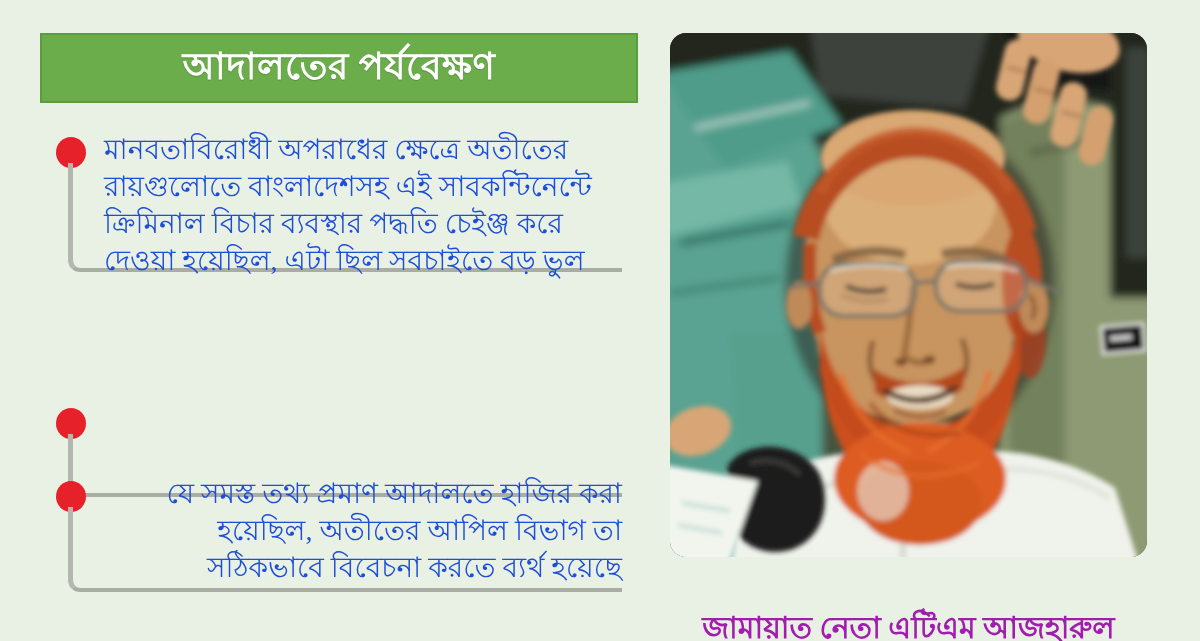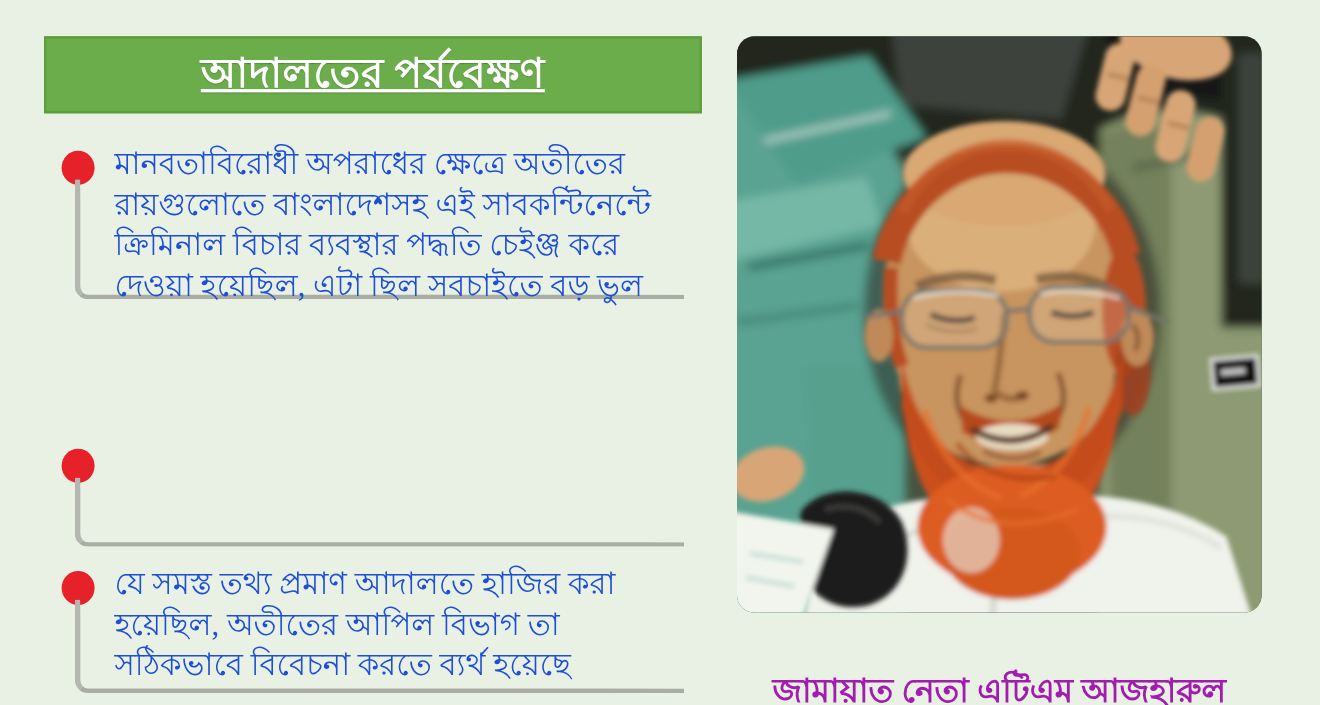--- a/index.html
+++ b/index.html
@@ -11,41 +11,40 @@
   }
   .canvas{position:absolute;inset:0;}
 
   
   .panel-header{
     position:absolute;left:40px;top:33px;width:598px;height:70px;
     background:#6cad4b;border:2px solid #5d9c3e;box-sizing:border-box;
     display:flex;align-items:center;justify-content:center;
     color:#ffffff;font-size:37px;font-weight:700;letter-spacing:.5px;
     text-shadow:0 1px 1px rgba(0,0,0,.18);
-    text-decoration:underline;
   }
   .bullet{position:absolute;left:56px;width:566px;}
   .bullet .dot{
     position:absolute;left:0;top:6px;width:30px;height:31px;border-radius:50%;
     background:#e62129;
   }
   .bullet .connector{
     position:absolute;left:12px;top:32px;right:0;bottom:0;
     border-left:5px solid #b3b7af;border-bottom:4px solid #a9ada3;
     border-bottom-left-radius:12px;
   }
   .bullet .btext{
     position:absolute;left:48px;top:0;width:518px;
     font-size:28px;line-height:37px;color:#1d4ed8;
     white-space:pre-line;
   }
   .b1{top:131px;height:141px;}
   .b2{top:279px;height:117px;}
   .b3{top:402px;height:95px;}
-  .b4{top:513px;height:117px;}
+  .b4{top:475px;height:117px;text-align:right;}
 
   
   .photo{
     position:absolute;left:670px;top:33px;width:477px;height:524px;margin:0;
     border-radius:16px;overflow:hidden;background:#46543f;
   }
   .photo svg{display:block;width:100%;height:100%;}
   .caption{
     position:absolute;left:670px;top:572px;width:477px;
     text-align:center;font-size:30px;font-weight:600;color:#a21caf;margin-top:32px;

